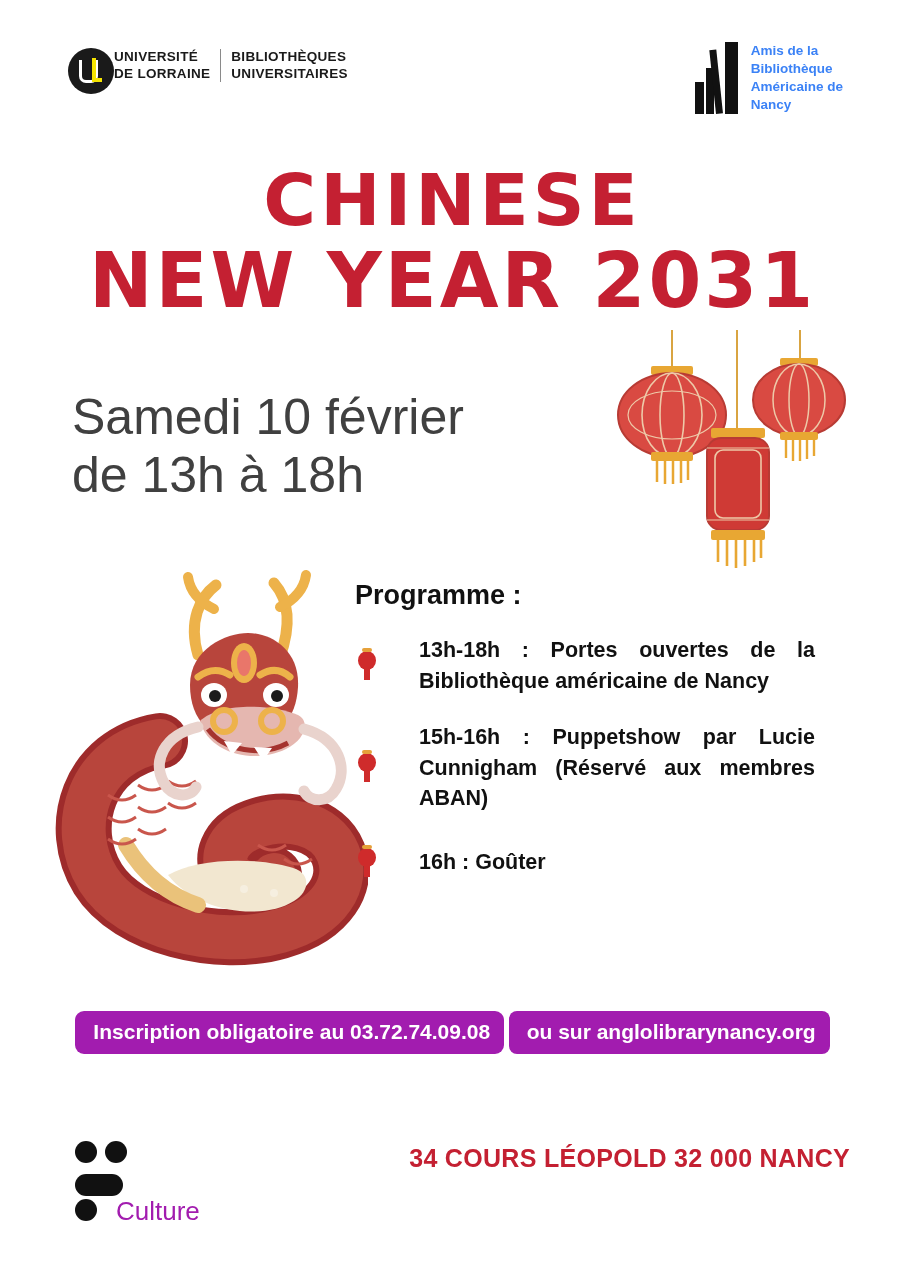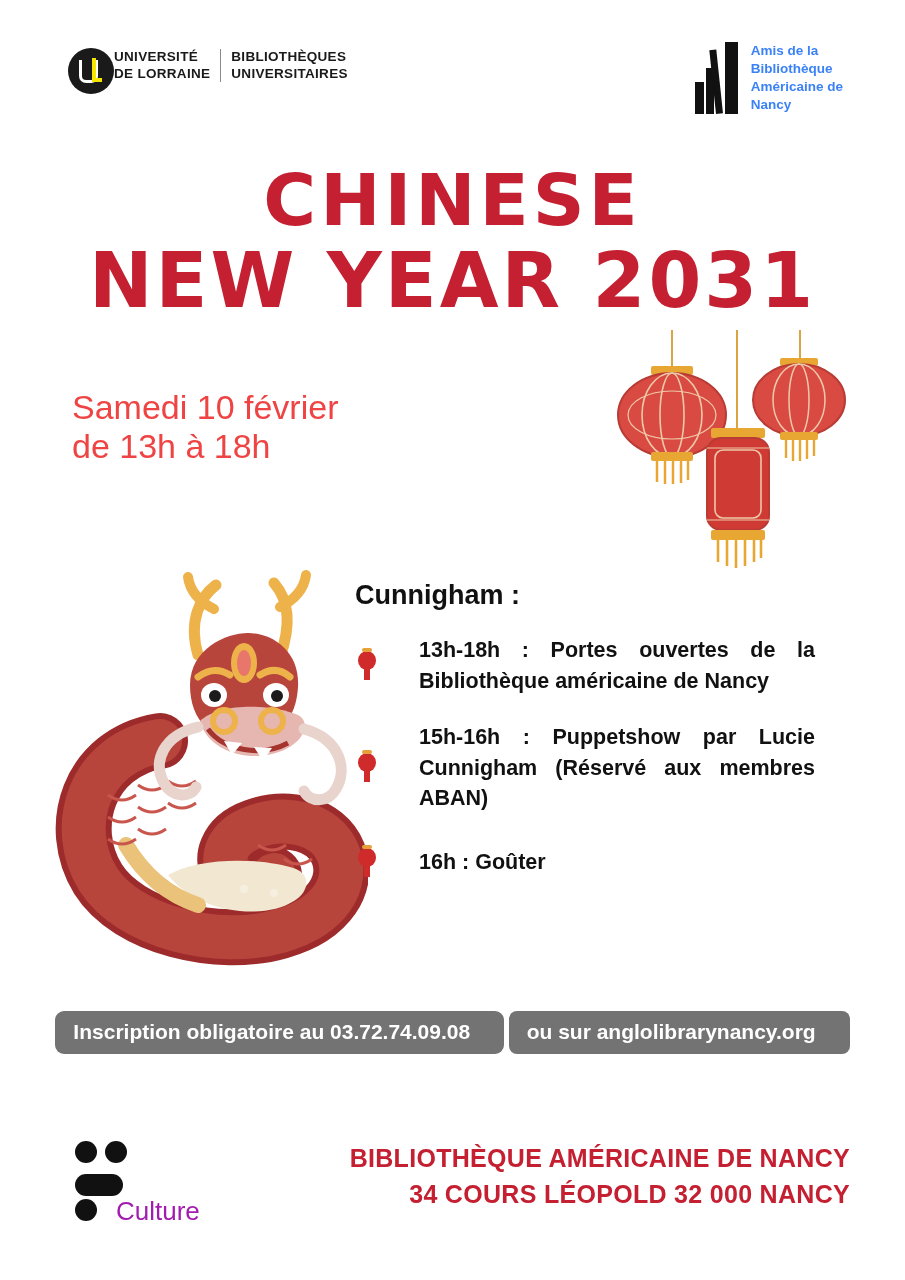--- a/index.html
+++ b/index.html
@@ -133,22 +133,22 @@
     display: block;
     font-size: 76px;
     letter-spacing: 3px;
     margin-top: 8px;
   }
 
   .date-block {
     position: absolute;
     left: 72px;
     top: 388px;
-    color: #ef4444;
-    font-size: 34px;
+    color: #404040;
+    font-size: 50px;
     line-height: 1.16;
     font-weight: normal;
   }
   .date-block span { display: block; }
 
   
   .lanterns {
     position: absolute;
     right: 30px;
     top: 330px;
@@ -232,25 +232,25 @@
   
   .inscription {
     position: absolute;
     left: 0;
     right: 0;
     top: 1005px;
     text-align: center;
   }
   .inscription .line {
     display: inline-block;
-    background: #737373;
+    background: #a21caf;
     color: #ffffff;
     font-size: 21px;
     font-weight: bold;
-    padding: 9px 34px 10px 18px;
+    padding: 9px 14px 10px 18px;
     border-radius: 9px;
   }
   .inscription .line2 { margin-top: 6px; border-radius: 8px; }
 
   
   .culture {
     position: absolute;
     left: 72px;
     top: 1138px;
     width: 150px;
@@ -441,21 +441,21 @@
       </g>
 
       <g fill="#f6efe0">
         <circle cx="196" cy="344" r="4"></circle>
         <circle cx="226" cy="348" r="4"></circle>
       </g>
     </svg>
   </div>
 
   <div class="programme">
-    <div class="programme-title">Cunnigham :</div>
+    <div class="programme-title">Programme :</div>
 
     <div class="prog-item">
       <span class="prog-bullet">
         <span class="ball"></span>
           <span class="tassel"></span>
       </span>
       <span class="prog-text">13h-18h : Portes ouvertes de la Bibliothèque américaine de Nancy</span>
     </div>
 
     <div class="prog-item">
@@ -484,17 +484,16 @@
     <svg viewBox="0 0 150 90" width="150" height="90" xmlns="http://www.w3.org/2000/svg">
       <circle cx="14" cy="14" r="11" fill="#111111"></circle>
       <rect x="33" y="3" width="22" height="22" rx="11" fill="#111111"></rect>
       <path d="M14 36 h26 a11 11 0 0 1 0 22 h-26 a11 11 0 0 1 0 -22 Z" fill="#111111"></path>
       <circle cx="14" cy="72" r="11" fill="#111111"></circle>
     </svg>
     <div class="culture-word">Culture</div>
   </div>
 
   <div class="footer-address">
-    <span>BIBLIOTHÈQUE AMÉRICAINE DE NANCY</span>
     <span>34 COURS LÉOPOLD 32 000 NANCY</span>
   </div>
 
 </div>
 
 </body></html>

